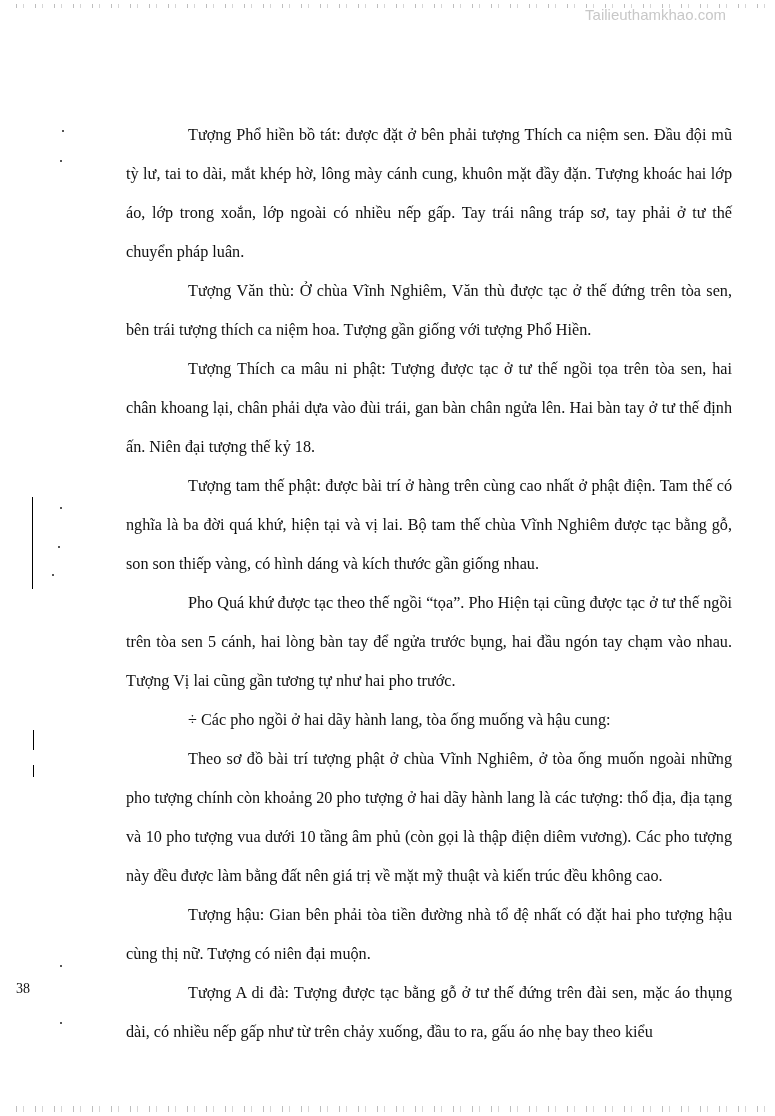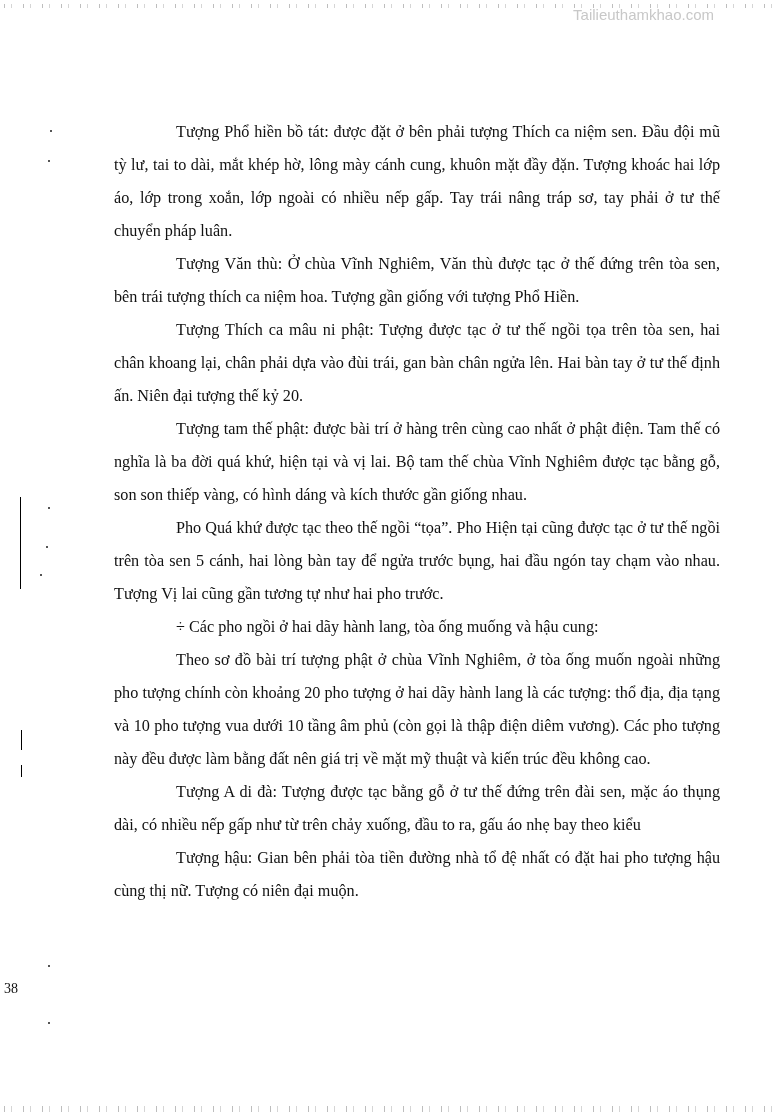--- a/index.html
+++ b/index.html
@@ -1,35 +1,35 @@
 <!DOCTYPE html>
 <html><head>
 <meta charset="utf-8">
 <style>
   html, body { margin: 0; padding: 0; background: #ffffff; }
   body { width: 775px; height: 1116px; position: relative; overflow: hidden; }
-  .page { position: absolute; left: 4px; top: 0; width: 718px; height: 1116px; background: #fff; }
+  .page { position: absolute; left: 16px; top: 0; width: 718px; height: 1116px; background: #fff; }
   .watermark {
     position: absolute; right: 8px; top: 6px;
     font-family: "Liberation Sans", sans-serif; font-size: 15px;
     color: #c8c8c8; letter-spacing: 0px;
   }
   .scan-noise-top, .scan-noise-bottom {
     position: absolute; left: 0; width: 775px; height: 8px;
     background-image: repeating-linear-gradient(90deg, #444 0 1px, transparent 1px 7px, #888 7px 8px, transparent 8px 19px);
     opacity: 0.35;
   }
   .scan-noise-top { top: 4px; height: 4px; }
   .scan-noise-bottom { bottom: 4px; height: 6px; }
   .margin-line { position: absolute; background: #000; width: 1px; }
   .margin-dot { position: absolute; background: #555; width: 2px; height: 2px; }
   .body-text {
     position: absolute; left: 110px; top: 116px; width: 606px;
     font-family: "Liberation Serif", serif; font-size: 16.2px;
-    line-height: 33px; color: #111; text-align: justify;
+    line-height: 39px; color: #111; text-align: justify;
   }
   .body-text p { margin: 0; text-indent: 62px; }
   .page-number {
     position: absolute; left: 0; width: 775px; top: 981px; 
     font-family: "Liberation Serif", serif; font-size: 14px; color: #111;
   }
 </style>
 </head>
 <body>
 
@@ -44,24 +44,24 @@
   <div class="margin-dot" style="left:46px; top:130px;"></div>
   <div class="margin-dot" style="left:44px; top:160px;"></div>
   <div class="margin-line" style="left:17px; top:730px; height:20px;"></div>
   <div class="margin-line" style="left:17px; top:765px; height:12px;"></div>
   <div class="margin-dot" style="left:44px; top:965px;"></div>
   <div class="margin-dot" style="left:44px; top:1022px;"></div>
 
   <div class="body-text">
     <p>Tượng Phổ hiền bồ tát: được đặt ở bên phải tượng Thích ca niệm sen. Đầu đội mũ tỳ lư, tai to dài, mắt khép hờ, lông mày cánh cung, khuôn mặt đầy đặn. Tượng khoác hai lớp áo, lớp trong xoắn, lớp ngoài có nhiều nếp gấp. Tay trái nâng tráp sơ, tay phải ở tư thế chuyển pháp luân.</p>
     <p>Tượng Văn thù: Ở chùa Vĩnh Nghiêm, Văn thù được tạc ở thế đứng trên tòa sen, bên trái tượng thích ca niệm hoa. Tượng gần giống với tượng Phổ Hiền.</p>
-    <p>Tượng Thích ca mâu ni phật: Tượng được tạc ở tư thế ngồi tọa trên tòa sen, hai chân khoang lại, chân phải dựa vào đùi trái, gan bàn chân ngửa lên. Hai bàn tay ở tư thế định ấn. Niên đại tượng thế kỷ 20.</p>
+    <p>Tượng Thích ca mâu ni phật: Tượng được tạc ở tư thế ngồi tọa trên tòa sen, hai chân khoang lại, chân phải dựa vào đùi trái, gan bàn chân ngửa lên. Hai bàn tay ở tư thế định ấn. Niên đại tượng thế kỷ 18.</p>
     <p>Tượng tam thế phật: được bài trí ở hàng trên cùng cao nhất ở phật điện. Tam thế có nghĩa là ba đời quá khứ, hiện tại và vị lai. Bộ tam thế chùa Vĩnh Nghiêm được tạc bằng gỗ, son son thiếp vàng, có hình dáng và kích thước gần giống nhau.</p>
     <p>Pho Quá khứ được tạc theo thế ngồi “tọa”. Pho Hiện tại cũng được tạc ở tư thế ngồi trên tòa sen 5 cánh, hai lòng bàn tay để ngửa trước bụng, hai đầu ngón tay chạm vào nhau. Tượng Vị lai cũng gần tương tự như hai pho trước.</p>
     <p>÷ Các pho ngồi ở hai dãy hành lang, tòa ống muống và hậu cung:</p>
     <p>Theo sơ đồ bài trí tượng phật ở chùa Vĩnh Nghiêm, ở tòa ống muốn ngoài những pho tượng chính còn khoảng 20 pho tượng ở hai dãy hành lang là các tượng: thổ địa, địa tạng và 10 pho tượng vua dưới 10 tầng âm phủ (còn gọi là thập điện diêm vương). Các pho tượng này đều được làm bằng đất nên giá trị về mặt mỹ thuật và kiến trúc đều không cao.</p>
+    <p>Tượng hậu: Gian bên phải tòa tiền đường nhà tổ đệ nhất có đặt hai pho tượng hậu cùng thị nữ. Tượng có niên đại muộn.</p>
     <p>Tượng A di đà: Tượng được tạc bằng gỗ ở tư thế đứng trên đài sen, mặc áo thụng dài, có nhiều nếp gấp như từ trên chảy xuống, đầu to ra, gấu áo nhẹ bay theo kiểu</p>
-    <p>Tượng hậu: Gian bên phải tòa tiền đường nhà tổ đệ nhất có đặt hai pho tượng hậu cùng thị nữ. Tượng có niên đại muộn.</p>
   </div>
 
   <div class="page-number">38</div>
   <div class="scan-noise-bottom"></div>
 </div>
 
 </body></html>

